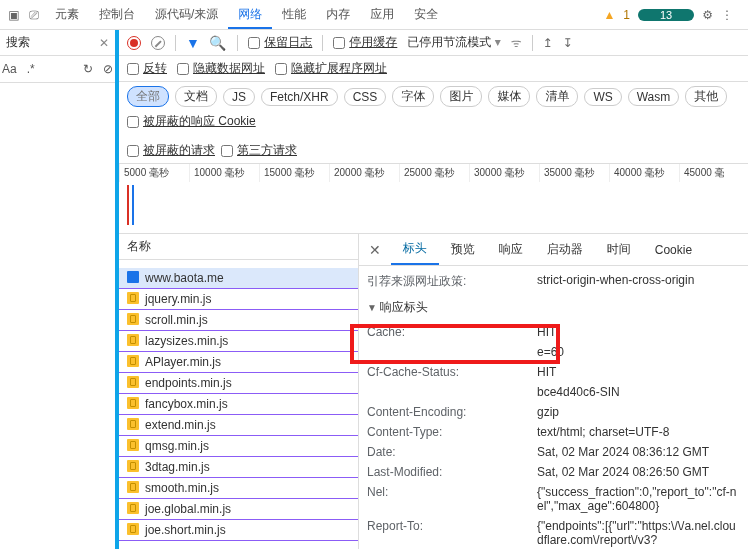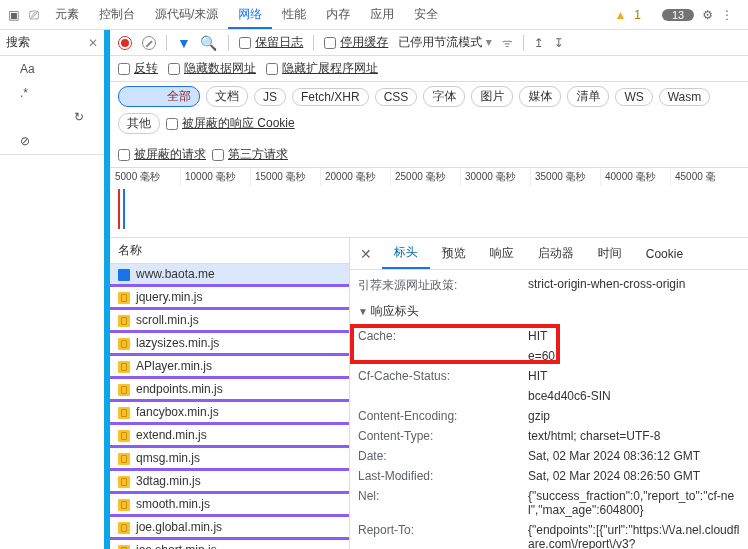--- a/index.html
+++ b/index.html
@@ -2,61 +2,61 @@
 <html><head>
 <meta charset="utf-8">
 <style>
 * { box-sizing: border-box; margin: 0; padding: 0; font-family: "Segoe UI", Arial, sans-serif; }
 body { width: 748px; height: 549px; overflow: hidden; background: #fff; font-size: 12px; color: #333; }
 .tabs { display: flex; align-items: center; height: 30px; border-bottom: 1px solid #ddd; padding: 0 5px; gap: 2px; }
 .tab-icon { width: 18px; height: 18px; display: flex; align-items: center; justify-content: center; color: #666; }
 .tab { padding: 6px 10px; cursor: pointer; color: #555; }
 .tab.active { border-bottom: 2px solid #1a73e8; color: #1a73e8; }
 .tabs-right { margin-left: auto; display: flex; align-items: center; gap: 8px; padding-right: 10px; }
-.msg-badge { background: #737373; color: #fff; padding: 0 10px; border-radius: 8px; font-size: 11px; margin-left: 13px; }
+.msg-badge { background: #0f766e; color: #fff; padding: 0 22px; border-radius: 8px; font-size: 11px; }
 
 .main { display: flex; height: calc(100% - 30px); }
-.search-pane { width: 110px; border-right: 6px solid #0ea5e9; }
+.search-pane { width: 119px; border-right: 4px solid #0ea5e9; text-align: center; }
 .search-head { display: flex; align-items: center; padding: 4px 6px; border-bottom: 1px solid #ddd; gap: 6px; }
 .search-title { color: #333; }
-.search-tools { display: flex; gap: 10px; padding: 6px 20px; border-bottom: 1px solid #ddd; color: #555; flex-direction: column; }
+.search-tools { display: flex; gap: 10px; padding: 6px 2px; border-bottom: 1px solid #ddd; color: #555; }
 
 .network-pane { flex: 1; display: flex; flex-direction: column; overflow: hidden; }
 .toolbar { display: flex; align-items: center; gap: 10px; padding: 4px 8px; border-bottom: 1px solid #ddd; flex-wrap: wrap; }
 .rec-dot { width: 14px; height: 14px; border: 1.5px solid #d93025; border-radius: 50%; position: relative; }
 .rec-dot::after { content: ""; position: absolute; inset: 2px; background: #d93025; border-radius: 50%; }
 .clear-ic { width: 14px; height: 14px; border: 1.5px solid #888; border-radius: 50%; position: relative; }
 .clear-ic::after { content: ""; position: absolute; left: 2px; right: 2px; top: 50%; height: 1.5px; background: #888; transform: rotate(-45deg); }
 .filter-ic { color: #1a73e8; font-size: 14px; }
 .search-ic { color: #1a73e8; font-size: 14px; }
 .sep { width: 1px; height: 16px; background: #ccc; }
 .chk { display: flex; align-items: center; gap: 4px; color: #333; text-decoration: underline; }
 .chk input { width: 12px; height: 12px; }
 .toolbar .caret { color: #888; }
 .nowrap { white-space: nowrap; }
 
 .filter-row { display: flex; align-items: center; gap: 10px; padding: 4px 8px; border-bottom: 1px solid #ddd; }
 .filter-input { border: 1px solid #ccc; padding: 2px 6px; width: 160px; height: 20px; color: #999; }
 
 .types-row { display: flex; align-items: center; gap: 6px; padding: 4px 8px; border-bottom: 1px solid #ddd; flex-wrap: wrap; }
 .type-btn { border: 1px solid #ccc; padding: 1px 8px; border-radius: 10px; cursor: pointer; color: #333; }
-.type-btn.active { background: #cfe2ff; border-color: #1a73e8; color: #7f1d1d; padding-left: 48px; }
+.type-btn.active { background: #cfe2ff; border-color: #1a73e8; color: #737373; }
 
 .timeline { height: 70px; border-bottom: 1px solid #ddd; position: relative; overflow: hidden; }
 .timeline-ticks { display: flex; font-size: 10px; color: #444; }
 .timeline-ticks span { flex: 0 0 70px; padding: 2px 4px; border-left: 1px solid #eee; white-space: nowrap; }
 .timeline-body { position: absolute; top: 16px; left: 0; right: 0; bottom: 0; }
 .bar-mark { position: absolute; top: 5px; left: 8px; width: 2px; height: 40px; background: #d93025; }
 .bar-mark2 { position: absolute; top: 5px; left: 13px; width: 2px; height: 40px; background: #1a73e8; }
 
 .content { display: flex; flex: 1; overflow: hidden; }
-.req-list { width: 240px; border-right: 1px solid #ddd; display: flex; flex-direction: column; }
+.req-list { width: 240px; border-right: 1px solid #ddd; display: flex; flex-direction: column; gap: 8px; }
 .req-head { padding: 4px 8px; border-bottom: 1px solid #ddd; color: #333; font-weight: 500; }
 .req-items { flex: 1; overflow-y: auto; }
-.req-item { display: flex; align-items: flex-end; gap: 6px; padding: 3px 8px; border-bottom: 3px solid #8b5cf6; cursor: pointer; }
+.req-item { display: flex; align-items: flex-start; gap: 6px; padding: 3px 8px; border-bottom: 1px solid #8b5cf6; cursor: pointer; }
 .req-item.selected { background: #dbe8fb; }
 .ic-doc { width: 12px; height: 12px; background: #1a73e8; border-radius: 1px; flex-shrink: 0; }
 .ic-js { width: 12px; height: 12px; background: #fbc02d; border-radius: 1px; flex-shrink: 0; position: relative; }
 .ic-js::after { content: ""; position: absolute; inset: 2px 3px; border: 1px solid #c49000; border-radius: 1px; }
 .req-foot { border-top: 1px solid #ddd; padding: 4px 8px; color: #555; display: flex; gap: 10px; font-size: 11px; }
 
 .detail { flex: 1; display: flex; flex-direction: column; overflow: hidden; }
 .detail-tabs { display: flex; align-items: center; border-bottom: 1px solid #ddd; }
 .close-x { padding: 4px 10px; color: #666; cursor: pointer; font-size: 14px; }
 .d-tab { padding: 6px 12px; cursor: pointer; }

